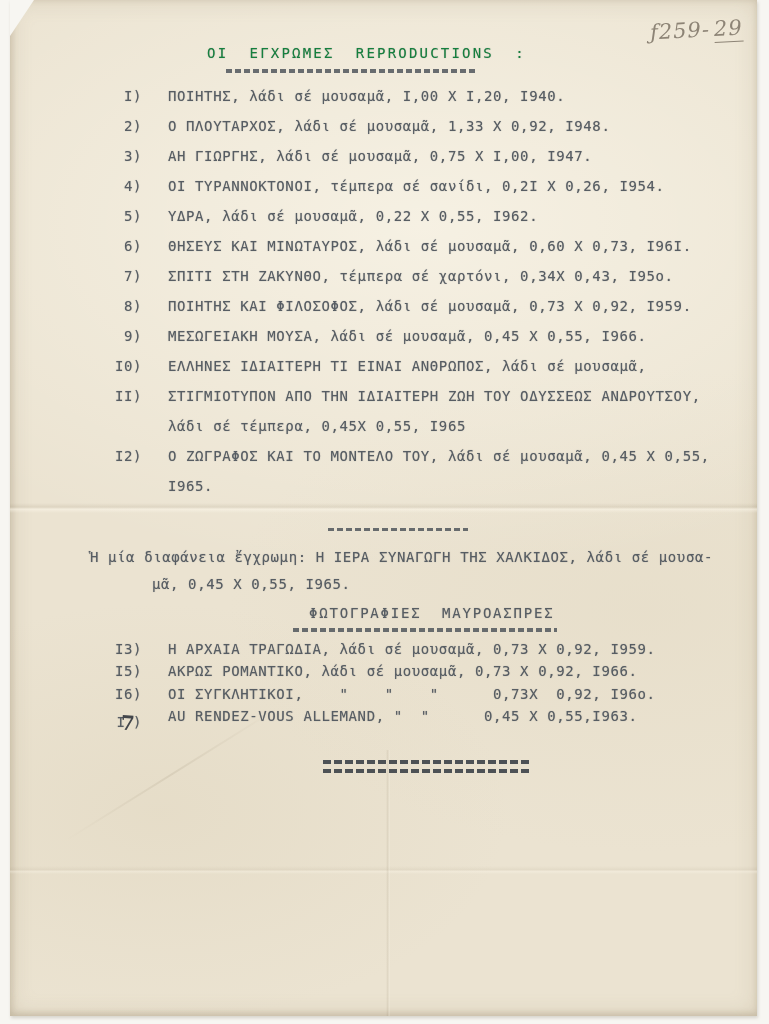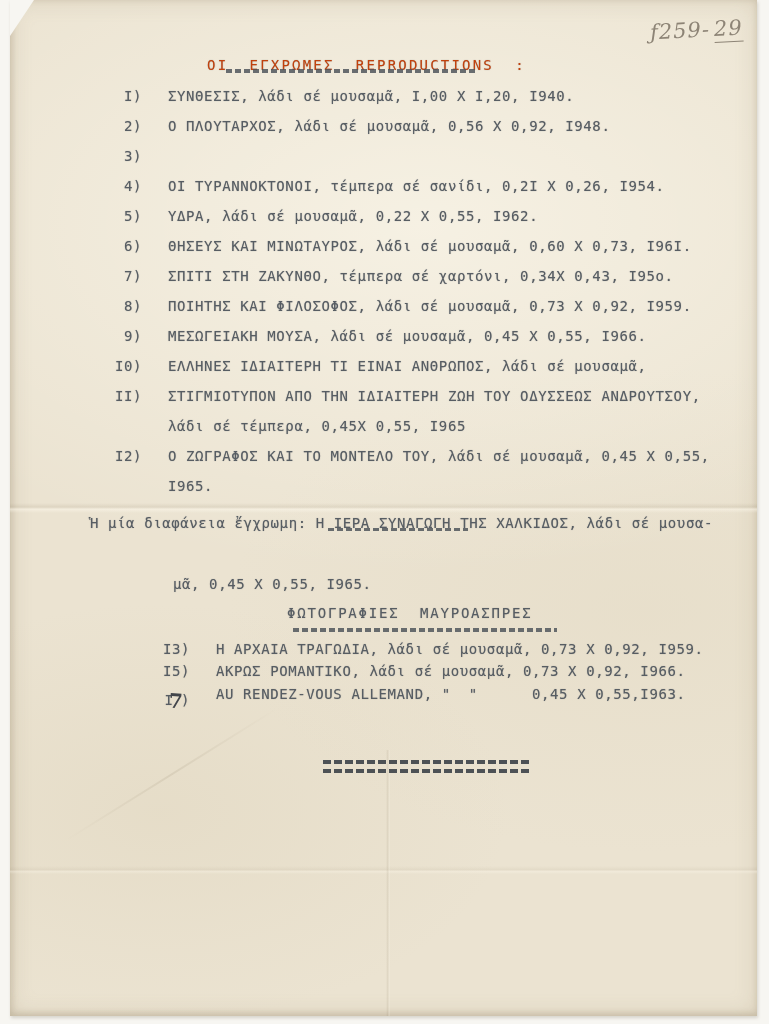--- a/index.html
+++ b/index.html
@@ -66,35 +66,35 @@
     letter-spacing:.6px;
     white-space:pre;
     text-shadow:0 0 1px rgba(87,93,99,.55);
     line-height:1;
   }
   .list{position:absolute;left:10px;width:759px;}
   .list1{top:88px;}
   .list2{top:641px;}
   .row{display:flex;align-items:flex-start;}
   .list1 .row{height:30px;}
-  .list2 .row{height:22.4px;margin-left:48px;}
+  .list2 .row{height:22.4px;}
   .num{
     flex:none;width:132px;text-align:right;
     color:#575d63;font-size:14px;letter-spacing:.6px;white-space:pre;
     text-shadow:0 0 1px rgba(87,93,99,.55);
   }
   .txt{
     margin-left:26px;
     color:#575d63;font-size:14px;letter-spacing:.6px;white-space:pre;
     text-shadow:0 0 1px rgba(87,93,99,.55);
   }
-  .title{left:207px;top:46px;letter-spacing:2.2px;color:#c2410c;margin-top:12px;}
-  .heading2{left:287px;top:606px;letter-spacing:1.8px;}
-  .note1{left:90px;top:516px;}
-  .note2{left:173px;top:577px;}
+  .title{left:207px;top:46px;letter-spacing:2.2px;color:#15803d;}
+  .heading2{left:309px;top:606px;letter-spacing:1.8px;}
+  .note1{left:90px;top:550px;}
+  .note2{left:152px;top:577px;}
   
   .rule{
     position:absolute;height:3px;
     background-image:repeating-linear-gradient(90deg,
       rgba(80,86,92,.85) 0 6px, rgba(80,86,92,0) 6px 9px);
     filter:blur(.3px);
   }
   .rule-title{left:226px;top:69px;width:252px;height:4px;}
   .rule-mid{left:328px;top:528px;width:140px;}
   .rule-heading{left:293px;top:628px;width:264px;height:4px;}
@@ -132,28 +132,29 @@
   </div>
 
   <div class="annotation"><span>ƒ259-</span><span class="pageno">29</span></div>
 
   <div class="tw title">ΟΙ  ΕΓΧΡΩΜΕΣ  REPRODUCTIONS  :</div>
   <div class="rule rule-title"></div>
 
   <div class="list list1">
     <div class="row">
         <span class="num">I)</span>
-        <span class="txt">ΣΥΝΘΕΣΙΣ, λάδι σέ μουσαμᾶ, I,00 X I,20, I940.</span>
+        <span class="txt">ΠΟΙΗΤΗΣ, λάδι σέ μουσαμᾶ, I,00 X I,20, I940.</span>
       </div>
     <div class="row">
         <span class="num">2)</span>
-        <span class="txt">Ο ΠΛΟΥΤΑΡΧΟΣ, λάδι σέ μουσαμᾶ, 0,56 X 0,92, I948.</span>
+        <span class="txt">Ο ΠΛΟΥΤΑΡΧΟΣ, λάδι σέ μουσαμᾶ, 1,33 X 0,92, I948.</span>
       </div>
     <div class="row">
         <span class="num">3)</span>
+        <span class="txt">ΑΗ ΓΙΩΡΓΗΣ, λάδι σέ μουσαμᾶ, 0,75 X I,00, I947.</span>
       </div>
     <div class="row">
         <span class="num">4)</span>
         <span class="txt">ΟΙ ΤΥΡΑΝΝΟΚΤΟΝΟΙ, τέμπερα σέ σανίδι, 0,2I X 0,26, I954.</span>
       </div>
     <div class="row">
         <span class="num">5)</span>
         <span class="txt">ΥΔΡΑ, λάδι σέ μουσαμᾶ, 0,22 X 0,55, I962.</span>
       </div>
     <div class="row">
@@ -203,20 +204,24 @@
   <div class="rule rule-heading"></div>
 
   <div class="list list2">
     <div class="row">
         <span class="num">I3)</span>
         <span class="txt">Η ΑΡΧΑΙΑ ΤΡΑΓΩΔΙΑ, λάδι σέ μουσαμᾶ, 0,73 X 0,92, I959.</span>
       </div>
     <div class="row">
         <span class="num">I5)</span>
         <span class="txt">ΑΚΡΩΣ ΡΟΜΑΝΤΙΚΟ, λάδι σέ μουσαμᾶ, 0,73 X 0,92, I966.</span>
+      </div>
+    <div class="row">
+        <span class="num">I6)</span>
+        <span class="txt">ΟΙ ΣΥΓΚΛΗΤΙΚΟΙ,    "    "    "      0,73X  0,92, I96ο.</span>
       </div>
     <div class="row">
         <span class="num"><span>I</span><span class="hand7">7</span><span>)</span></span>
         <span class="txt">AU RENDEZ-VOUS ALLEMAND, "  "      0,45 X 0,55,I963.</span>
       </div>
   </div>
 
   <div class="rule rule-bottom-a"></div>
   <div class="rule rule-bottom-b"></div>
 </div>

